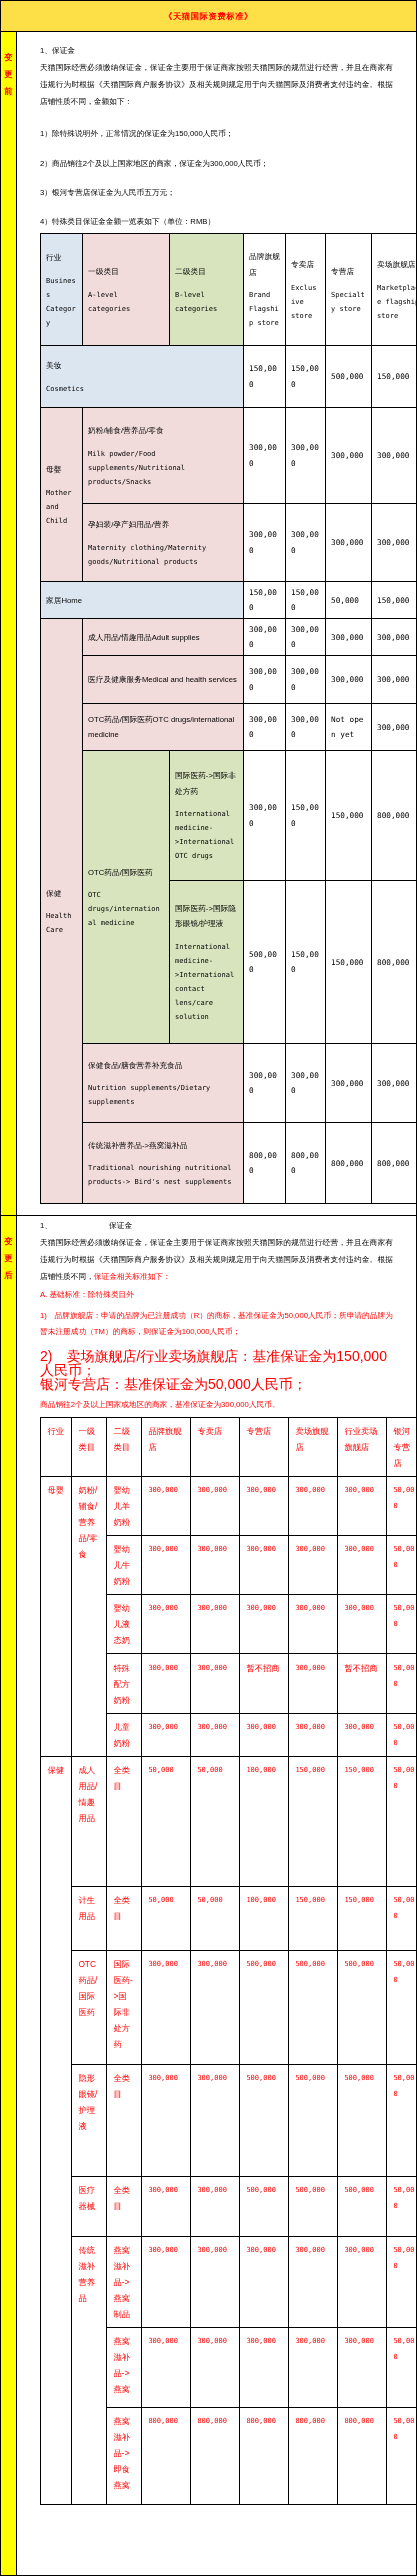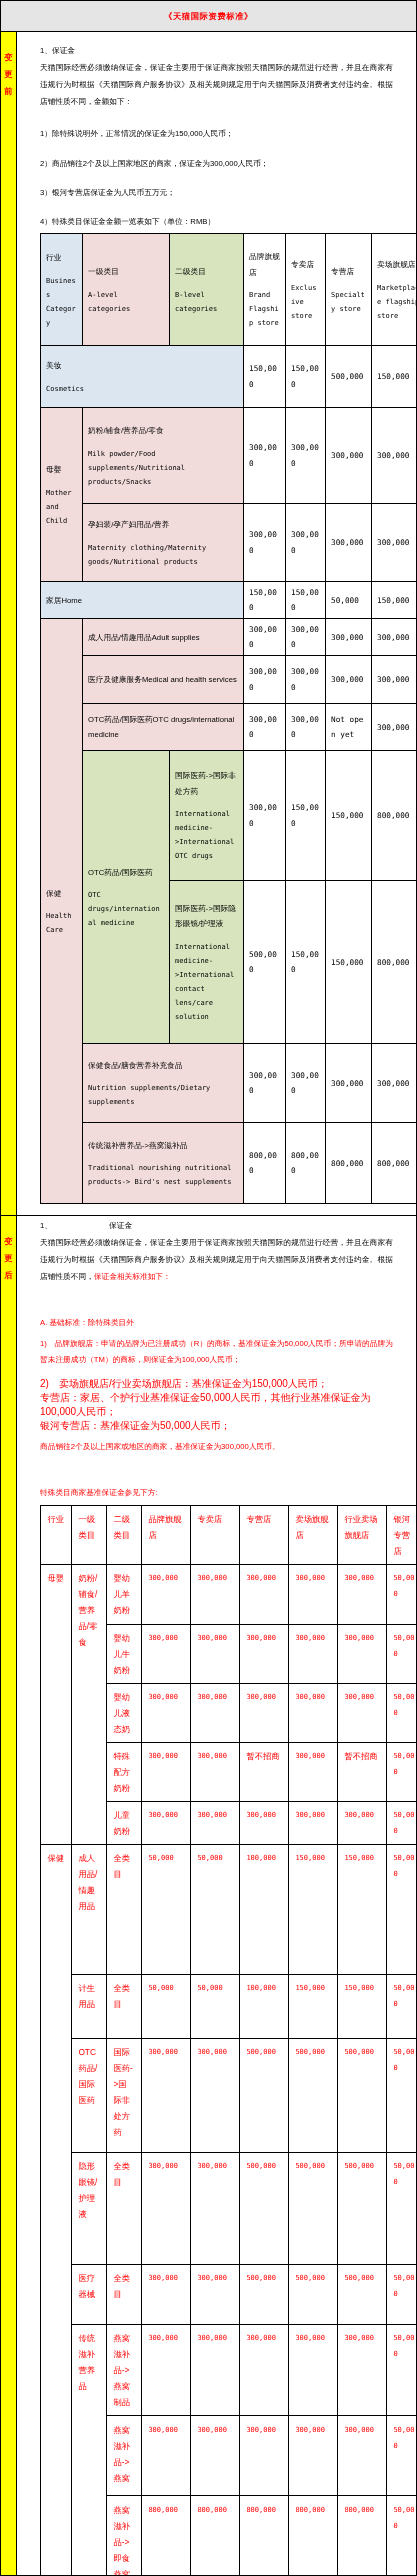--- a/index.html
+++ b/index.html
@@ -4,21 +4,21 @@
 <style>
   * { margin:0; padding:0; box-sizing:border-box; }
   html,body { background:#ffffff; }
   .page {
     position:relative; width:417px; height:2576px;
     border:1.3px solid #000; background:#fff;
     font-family:"Liberation Sans","DejaVu Sans",sans-serif;
     color:#000;
   }
   .title-band{
-    height:31px; background:#e5e5e5; border-bottom:1.3px solid #000;
+    height:31px; background:#fde047; border-bottom:1.3px solid #000;
     display:flex; align-items:center; justify-content:center;text-align:center;
   }
   .doc-title{ color:#ff0000; font-weight:bold; font-size:8.3px; letter-spacing:0.6px; }
   .section{ display:flex; align-items:stretch; }
   .sec-before{ height:1183px; }
   .sec-after{ height:1360px; border-top:1.3px solid #000; }
   .strip{
     flex:none; width:16px; background:#ffff00; border-right:1.3px solid #000;
     padding-top:16.7px; text-align:center;
   }
@@ -55,23 +55,23 @@
   .gtxt{ vertical-align:top; padding-top:15.4px; }
 
   .t2{ width:384px; margin-top:6.4px; color:#ff0000; }
   .t2 th,.t2 td{
     border:0.6px solid #000; font-weight:normal; text-align:left;
     font-size:8.3px; line-height:16px; vertical-align:top;
     padding:5.1px 6.4px; word-break:break-all;
   }
   .t2 .num{ font-size:7px; }
   .a-block{ margin-top:7.7px; }
-  .a-block div{ font-size:10px; line-height:14px; }
+  .a-block div{ font-size:14px; line-height:14px; }
   .a1{ margin-top:7.7px; font-size:7.7px; line-height:16.7px; text-align:justify; }
-  .a-title{ margin-top:31px; font-size:7.7px; line-height:11.5px; }
+  .a-title{ margin-top:3px; font-size:7.7px; line-height:11.5px; }
   .a6{ margin-top:8px; font-size:7.7px; line-height:11.5px; }
   .tbl-intro{ margin-top:35px; font-size:7.7px; line-height:11.5px; }
 </style>
 </head>
 <body>
 
 <div class="page">
 
   <div class="title-band">
     <div class="doc-title">《天猫国际资费标准》</div>
@@ -207,25 +207,23 @@
         <span class="num-part">1、</span>
         <span class="title-part">保证金</span>
       </div>
       <div class="para">
         <span>天猫国际经营必须缴纳保证金，保证金主要用于保证商家按照天猫国际的规范进行经营，并且在商家有违规行为时根据《天猫国际商户服务协议》及相关规则规定用于向天猫国际及消费者支付违约金。根据店铺性质不同，</span><span class="red">保证金相关标准如下：</span>
       </div>
       <div class="a-title red">A. 基础标准：除特殊类目外</div>
       <div class="a1 red">1)　品牌旗舰店：申请的品牌为已注册成功（R）的商标，基准保证金为50,000人民币；所申请的品牌为暂未注册成功（TM）的商标，则保证金为100,000人民币；</div>
       <div class="a-block red">
         <div>2)　卖场旗舰店/行业卖场旗舰店：基准保证金为150,000人民币；</div>
-        <div>专营店：家居、个护行业基准保证金50,000人民币，其他行业基准保证金为100,000人民币；</div>
         <div>银河专营店：基准保证金为50,000人民币；</div>
       </div>
       <div class="a6 red">商品销往2个及以上国家或地区的商家，基准保证金为300,000人民币。</div>
-      <div class="tbl-intro red">特殊类目商家基准保证金参见下方:</div>
 
       <table class="t2">
         <colgroup>
             <col style="width:31px">
             <col style="width:35px">
             <col style="width:35px">
             <col style="width:49px">
             <col style="width:49px">
             <col style="width:49px">
             <col style="width:49px">

